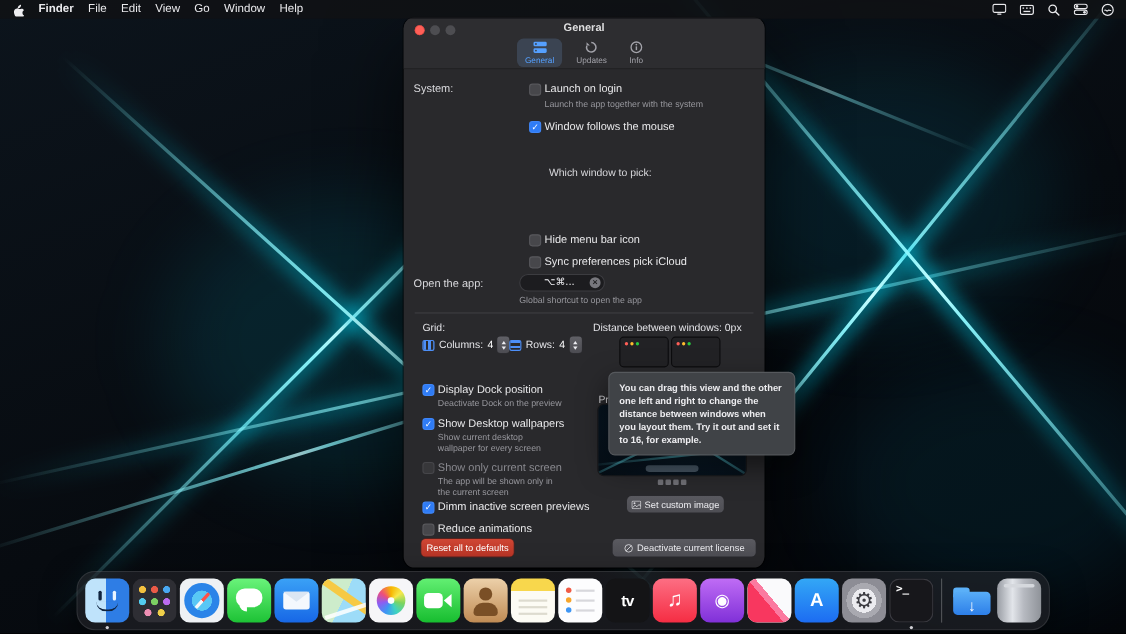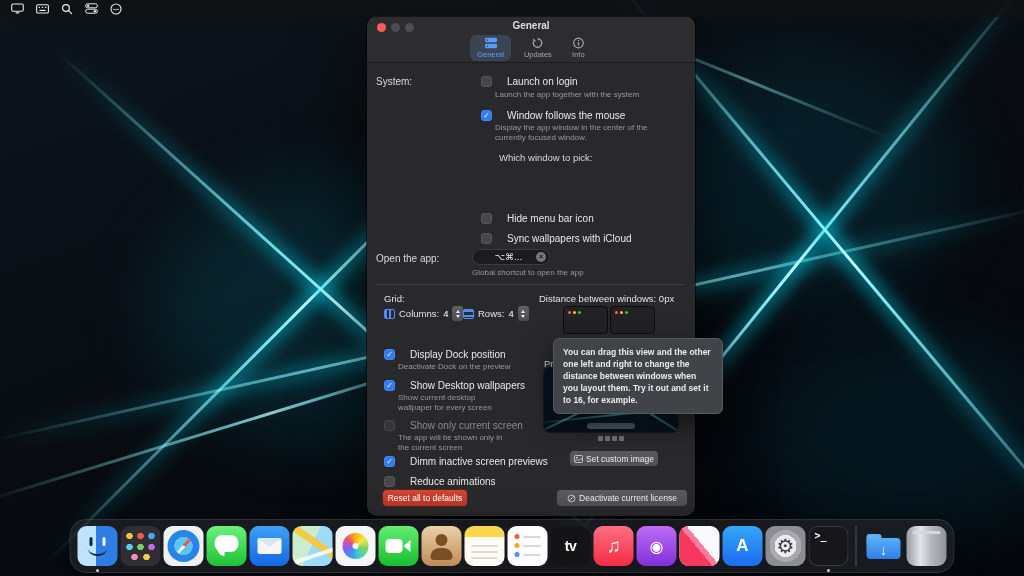--- a/index.html
+++ b/index.html
@@ -32,21 +32,21 @@
   .tl.red{left:10px;background:#ff5f57;box-shadow:inset 0 0 0 .5px #d94640;}
   .tl.g1{left:24px;background:#4d4d51;}
   .tl.g2{left:38px;background:#4d4d51;}
   .wtitle{position:absolute;top:4px;left:0;right:0;text-align:center;font-size:10px;font-weight:700;color:#dededf;}
   .tabs{position:absolute;top:19px;left:0;right:0;display:flex;justify-content:center;gap:6px;}
   .tab{display:flex;flex-direction:column;align-items:center;padding:2px 7px;border-radius:6px;color:#a2a2a9;}
   .tab.active{background:#3b4452;color:#55a0ff;}
   .tab-label{font-size:7.5px;margin-top:1px;}
 
   .flabel{position:absolute;width:100px;font-size:10px;color:#dadade;}
-  .crow{position:absolute;display:flex;align-items:flex-end;gap:15px;}
+  .crow{position:absolute;display:flex;align-items:flex-end;gap:3px;}
   .cb{width:11px;height:11px;border-radius:3px;background:#47474b;border:1px solid #58585c;box-sizing:border-box;flex:0 0 auto;}
   .cb.on{background:#2f7cf6;border-color:#3f86f8;}
   .cb.on::after{content:"\2713";display:block;color:#fff;font-size:8px;line-height:9px;text-align:center;font-weight:700;}
   .cb.dis{background:#37373a;border-color:#46464a;}
   .clabel{font-size:10px;color:#e8e8ea;white-space:nowrap;}
   .clabel.dim{color:#88888e;}
   .sub{position:absolute;font-size:8px;color:#97979d;line-height:1.3;}
 
   .group-label{position:absolute;font-size:9.5px;color:#d8d8dc;}
   .groupbox{position:absolute;border:1px solid #48484c;border-radius:6px;background:rgba(255,255,255,.015);}
@@ -192,20 +192,34 @@
   <div class="sglow" style="left:-20px;top:316px;width:1080px;transform:rotate(-12.5deg);"></div>
   <div class="streak" style="left:-20px;top:322px;width:1080px;transform:rotate(-12.5deg);"></div>
   <div class="sglow" style="left:420px;top:262px;width:745px;transform:rotate(-51deg);"></div>
   <div class="streak" style="left:420px;top:268px;width:745px;transform:rotate(-51deg);"></div>
   <div class="sglow" style="left:455px;top:252px;width:790px;transform:rotate(50deg);"></div>
   <div class="streak" style="left:455px;top:258px;width:790px;transform:rotate(50deg);"></div>
   <div class="streak" style="left:-30px;top:412px;width:600px;transform:rotate(-17deg);opacity:.75;"></div>
   <div class="streak" style="left:600px;top:80px;width:300px;transform:rotate(22deg);opacity:.45;"></div>
 
   <div class="menubar">
+    <div class="mb-left">
+      <span class="mbi">
+        <svg width="11" height="13" viewBox="0 0 14 16">
+          <path fill="#ededf0" d="M7.5 4.2c.7-.9 1.9-1.6 2.9-1.6.1 1.2-.3 2.3-1 3.1-.7.8-1.8 1.4-2.9 1.3-.2-1.1.4-2.1 1-2.8zM10.9 7.3c1.1 0 2.2.6 2.8 1.6-1.1.7-1.8 1.9-1.7 3.2.1 1.5 1 2.6 2 3.1-.5 1.1-1.5 2.4-2.6 2.4-1 0-1.4-.7-2.7-.7-1.3 0-1.7.7-2.7.7-1.2 0-2.3-1.4-2.8-2.5-1.2-2-1.6-5.3-.1-6.9.7-.8 1.8-1.3 2.8-1.3 1 0 1.7.7 2.6.7.8 0 1.6-.3 2.4-.3z"></path>
+        </svg>
+      </span>
+      <span class="mb-item bold">Finder</span>
+      <span class="mb-item">File</span>
+      <span class="mb-item">Edit</span>
+      <span class="mb-item">View</span>
+      <span class="mb-item">Go</span>
+      <span class="mb-item">Window</span>
+      <span class="mb-item">Help</span>
+    </div>
     <div class="mb-right">
       <span class="mbi">
         <svg width="13" height="11" viewBox="0 0 13 11">
           <rect x="0.7" y="1" width="11.6" height="7.2" rx="1.4" fill="none" stroke="#e9e9ec" stroke-width="1.1"></rect>
           <rect x="4.5" y="9.2" width="4" height="1.2" rx=".6" fill="#e9e9ec"></rect>
         </svg>
       </span>
       <span class="mbi">
         <svg width="13" height="10" viewBox="0 0 13 10">
           <rect x="0.6" y="0.8" width="11.8" height="8.2" rx="1.3" fill="none" stroke="#e9e9ec" stroke-width="1.1"></rect>
@@ -277,31 +291,30 @@
     <div class="crow" style="left:114px;top:60px;">
       <span class="cb"></span>
       <span class="clabel">Launch on login</span>
     </div>
     <div class="sub" style="left:128px;top:74px;">Launch the app together with the system</div>
 
     <div class="crow" style="left:114px;top:94px;">
       <span class="cb on"></span>
       <span class="clabel">Window follows the mouse</span>
     </div>
-    <div class="sub" style="left:128px;top:107px;width:170px;">Display the app window in the center of the currently focused window.</div>
 
     <div class="group-label" style="left:132px;top:136px;">Which window to pick:</div>
 
     <div class="crow" style="left:114px;top:197px;">
       <span class="cb"></span>
       <span class="clabel">Hide menu bar icon</span>
     </div>
     <div class="crow" style="left:114px;top:217px;">
       <span class="cb"></span>
-      <span class="clabel">Sync wallpapers with iCloud</span>
+      <span class="clabel">Sync preferences pick iCloud</span>
     </div>
 
     <div class="flabel" style="left:9px;top:237px;">Open the app:</div>
     <div class="shortcut" style="left:105px;top:233px;">
       <span class="sc-text">⌥⌘...</span>
       <span class="sc-clear">×</span>
     </div>
     <div class="sub" style="left:105px;top:252px;">Global shortcut to open the app</div>
 
     <div class="hdiv" style="top:268px;"></div>

